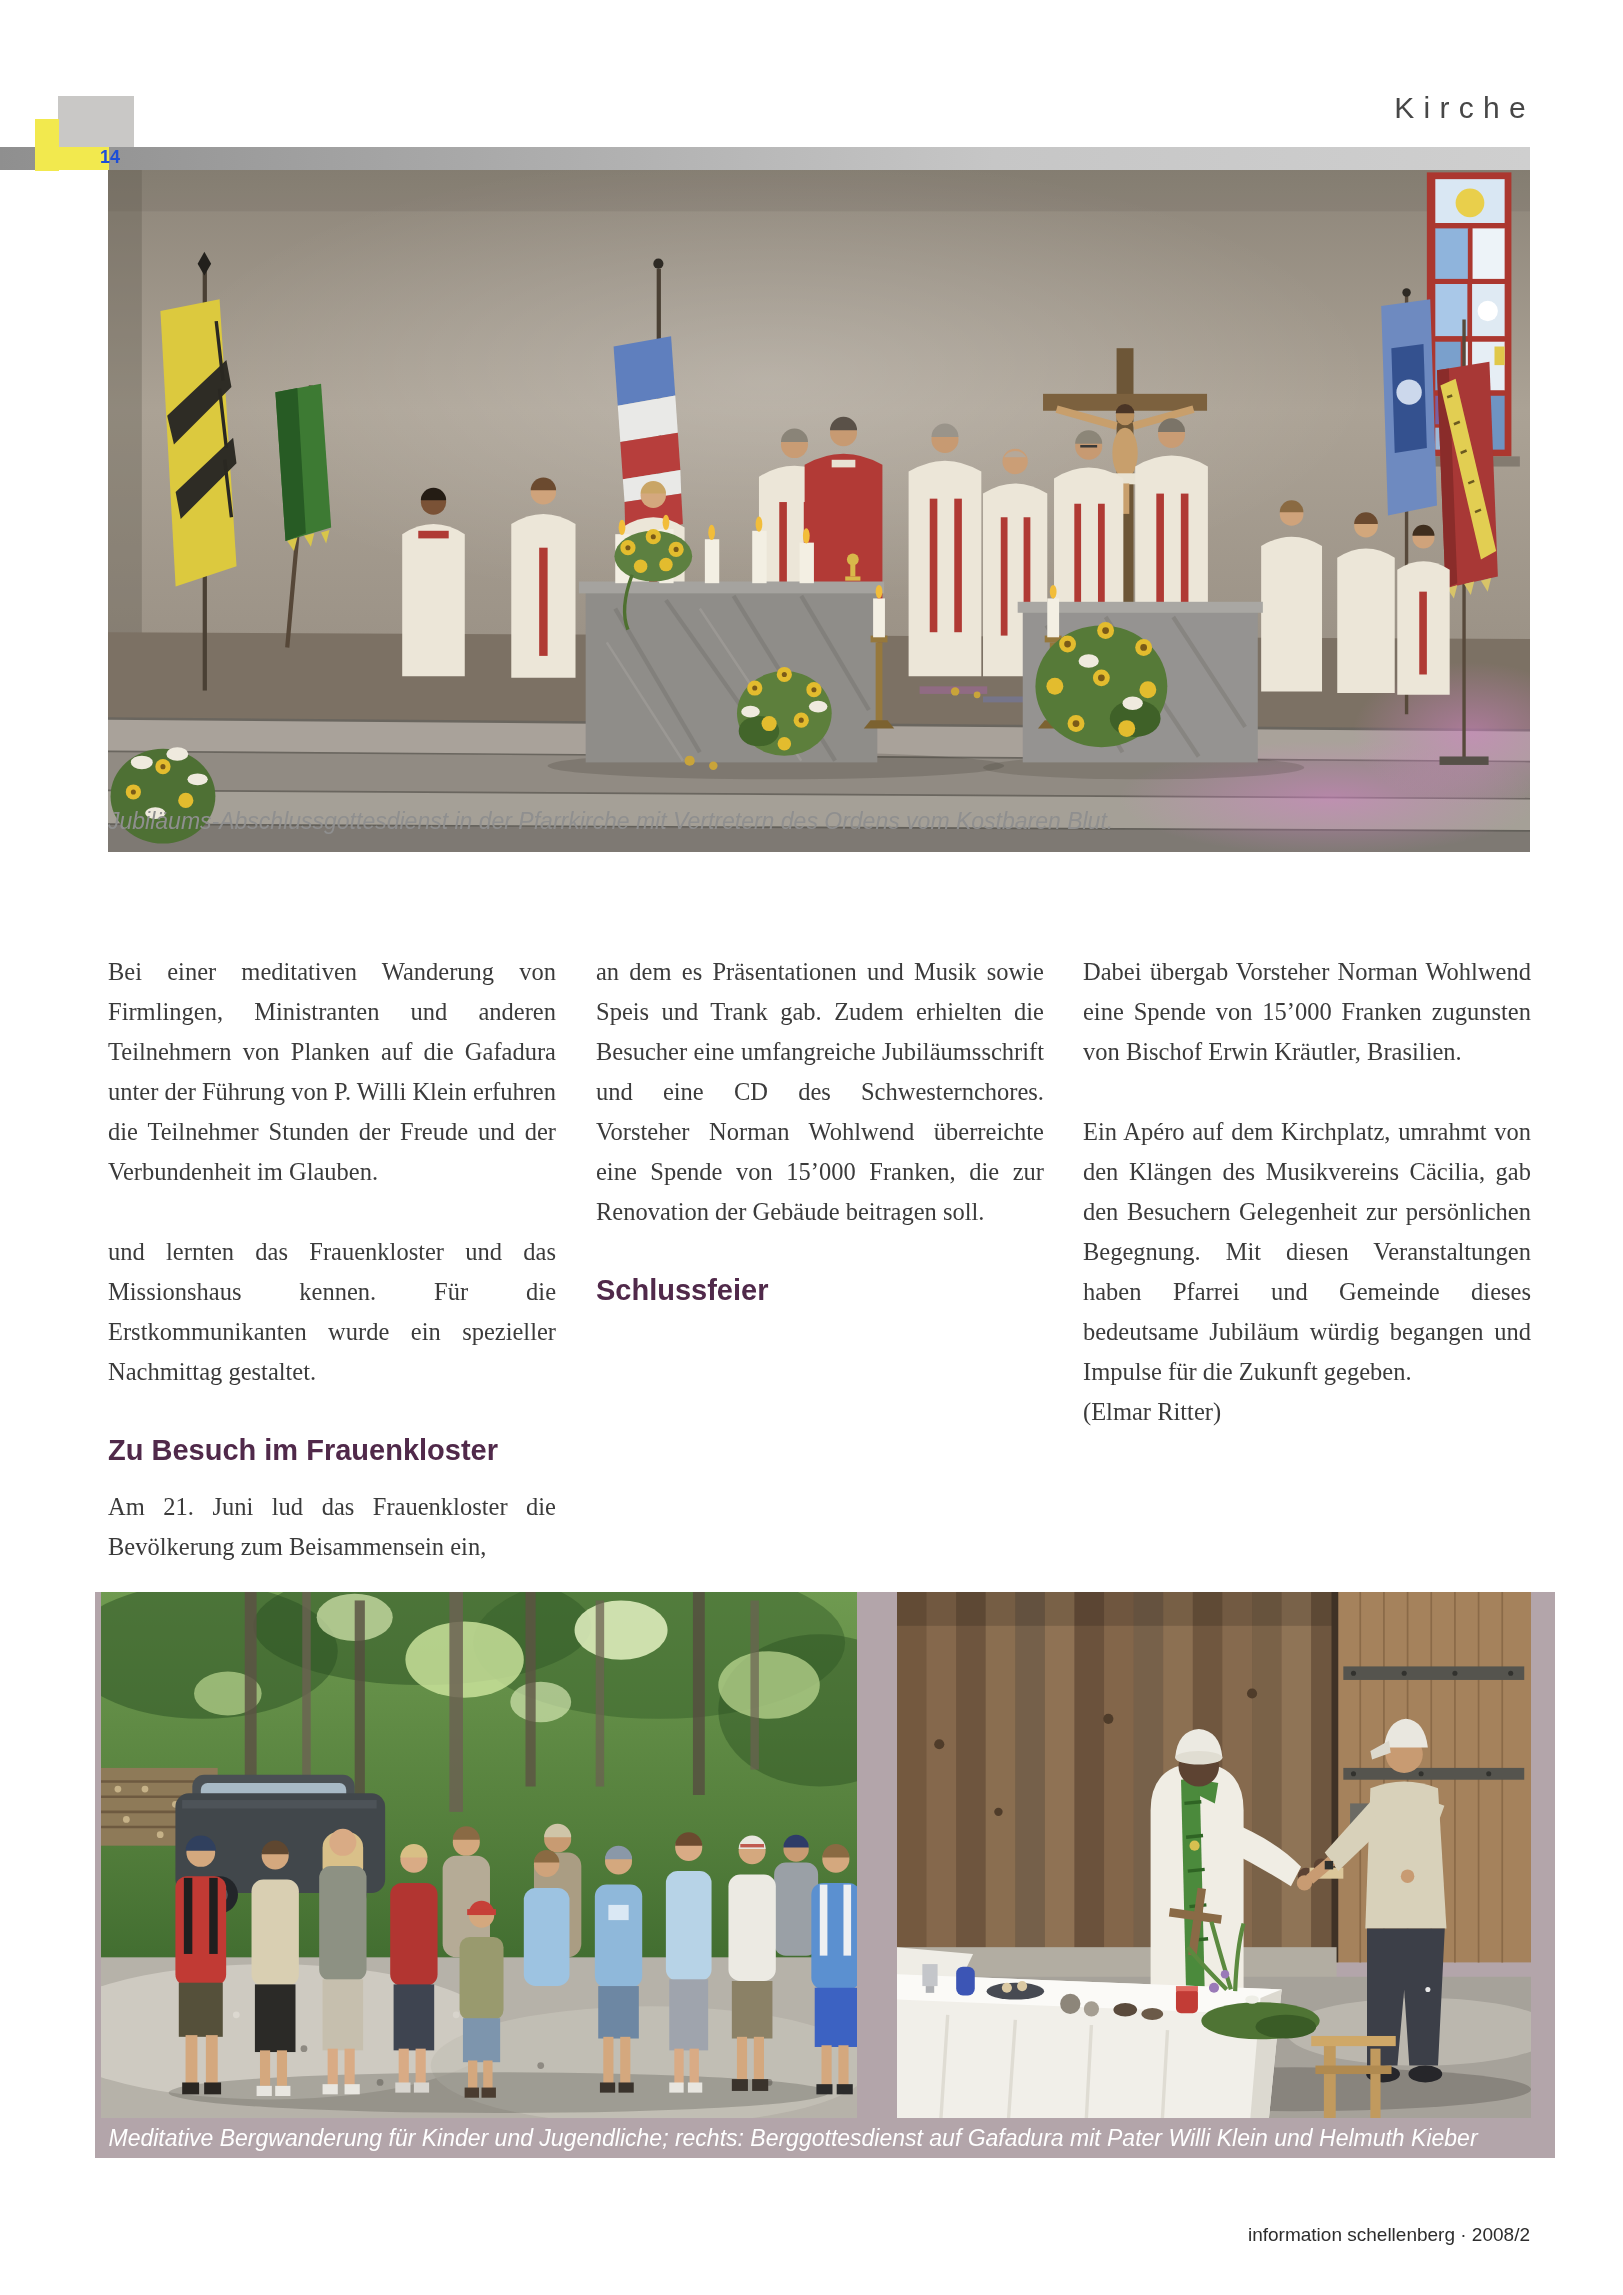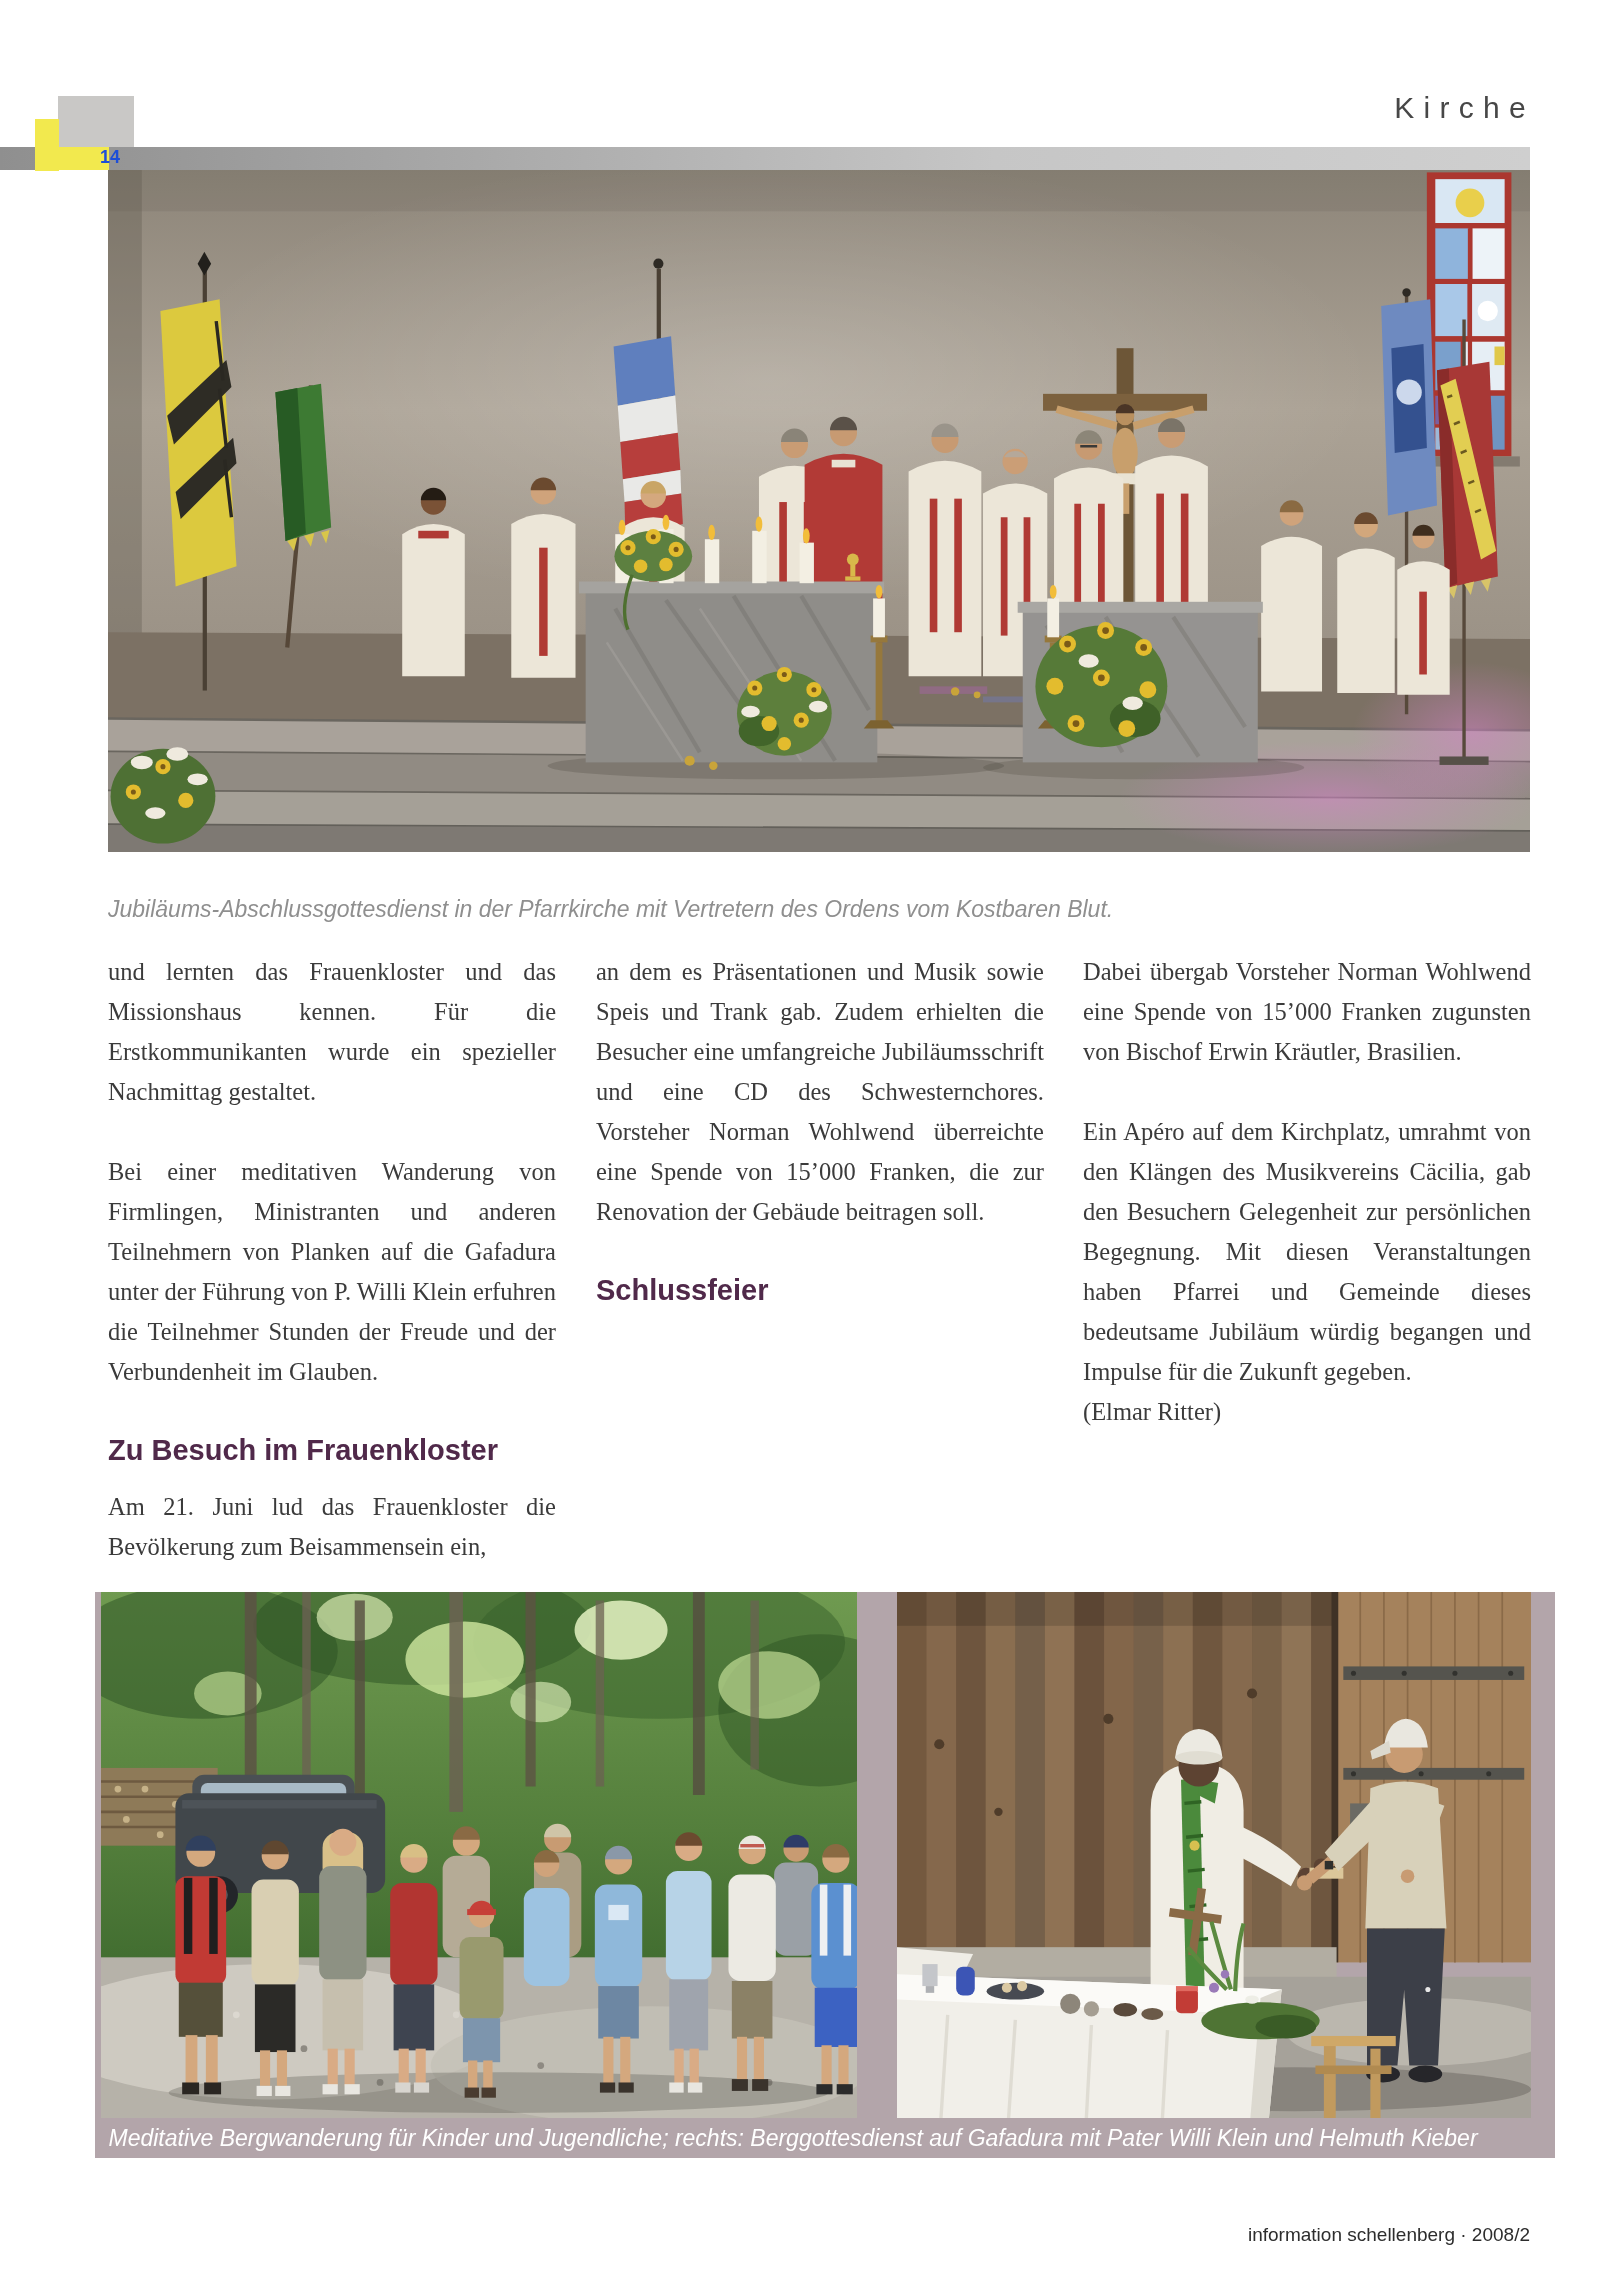--- a/index.html
+++ b/index.html
@@ -9,21 +9,21 @@
           font-weight:400;font-size:30px;letter-spacing:9.3px;color:#474747;}
   .deco-square-gray{position:absolute;left:58px;top:96px;width:76px;height:74px;background:#c9c8c6;z-index:1;}
   .top-bar{position:absolute;left:0;top:147px;width:1530px;height:23px;z-index:2;
            background:linear-gradient(90deg,#8f8f8f 0%,#a8a8a8 30%,#c6c6c6 65%,#cfcfcf 100%);}
   .deco-yellow-a{position:absolute;left:35px;top:119px;width:24px;height:52px;background:#f2e94e;z-index:3;}
   .deco-yellow-b{position:absolute;left:35px;top:147px;width:74px;height:23px;background:#f2e94e;z-index:3;}
   .page-number{position:absolute;left:78px;top:145px;width:30px;height:25px;z-index:4;
                font-family:"Liberation Sans",sans-serif;font-weight:700;font-size:18px;line-height:25px;
                color:#1d4ed8;text-align:right;margin-left:12px;}
   .photo-main{position:absolute;left:108px;top:169px;width:1422px;height:683px;display:block;}
-  .caption-main{position:absolute;left:108px;top:896px;width:1422px;
+  .caption-main{position:absolute;left:108px;top:808px;width:1422px;
                 font-family:"Liberation Sans",sans-serif;font-style:italic;font-size:23px;color:#8f8f8f;}
   .col{position:absolute;top:952px;width:448px;font-size:24.5px;line-height:40px;color:#3b3b3b;
        text-align:justify;}
   .col-1{left:108px;} .col-2{left:596px;} .col-3{left:1083px;}
   .col p{margin:0 0 40px 0;}
   .col p.tight{margin-bottom:0;}
   .col p.byline{margin-top:0;text-align:left;}
   .col h3{font-family:"Liberation Sans",sans-serif;font-weight:700;font-size:29px;line-height:37px;
           color:#50294a;margin:40px 0 18px 0;}
   .bottom-block{position:absolute;left:95px;top:1592px;width:1436px;height:566px;background:#b3a5aa;padding-left:24px;}
@@ -326,22 +326,22 @@
         <circle cx="92" cy="747" r="9" fill="#e3bc2e"></circle>
       <circle cx="65" cy="707" r="9" fill="#e3bc2e"></circle>
       <circle cx="30" cy="737" r="3" fill="#7a5a18"></circle>
         <circle cx="65" cy="707" r="3" fill="#7a5a18"></circle>
     </g>
   </svg>
 
   <div class="caption-main">Jubiläums-Abschlussgottesdienst in der Pfarrkirche mit Vertretern des Ordens vom Kostbaren Blut.</div>
 
   <div class="col col-1">
+    <p>Bei einer meditativen Wanderung von Firmlingen, Ministranten und anderen Teilnehmern von Planken auf die Gafadura unter der Führung von P. Willi Klein erfuhren die Teilnehmer Stunden der Freude und der Verbundenheit im Glauben.</p>
     <p>und lernten das Frauenkloster und das Missionshaus kennen. Für die Erstkommunikanten wurde ein spezieller Nachmittag gestaltet.</p>
-    <p>Bei einer meditativen Wanderung von Firmlingen, Ministranten und anderen Teilnehmern von Planken auf die Gafadura unter der Führung von P. Willi Klein erfuhren die Teilnehmer Stunden der Freude und der Verbundenheit im Glauben.</p>
     <h3>Zu Besuch im Frauenkloster</h3>
     <p>Am 21. Juni lud das Frauenkloster die Bevölkerung zum Beisammensein ein,</p>
   </div>
   <div class="col col-2">
     <p>an dem es Präsentationen und Musik sowie Speis und Trank gab. Zudem erhielten die Besucher eine umfangreiche Jubiläumsschrift und eine CD des Schwesternchores. Vorsteher Norman Wohlwend überreichte eine Spende von 15’000 Franken, die zur Renovation der Gebäude beitragen soll.</p>
     <h3>Schlussfeier</h3>
   </div>
   <div class="col col-3">
     <p>Dabei übergab Vorsteher Norman Wohlwend eine Spende von 15’000 Franken zugunsten von Bischof Erwin Kräutler, Brasilien.</p>
     <p class="tight">Ein Apéro auf dem Kirchplatz, umrahmt von den Klängen des Musikvereins Cäcilia, gab den Besuchern Gelegenheit zur persönlichen Begegnung. Mit diesen Veranstaltungen haben Pfarrei und Gemeinde dieses bedeutsame Jubiläum würdig begangen und Impulse für die Zukunft gegeben.</p>

